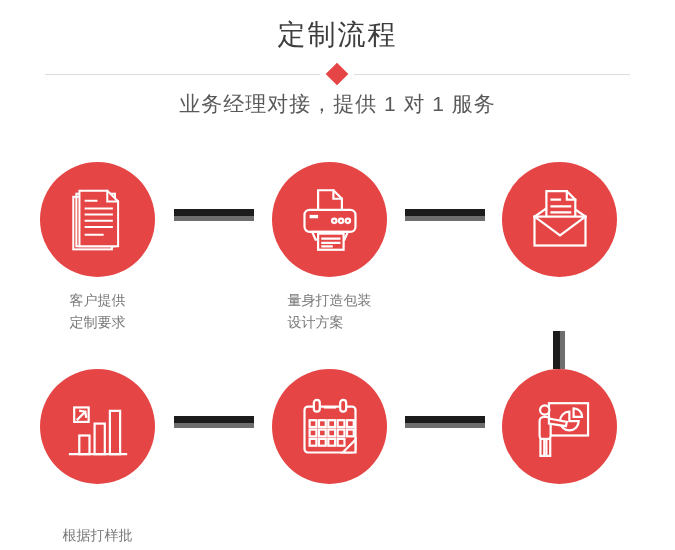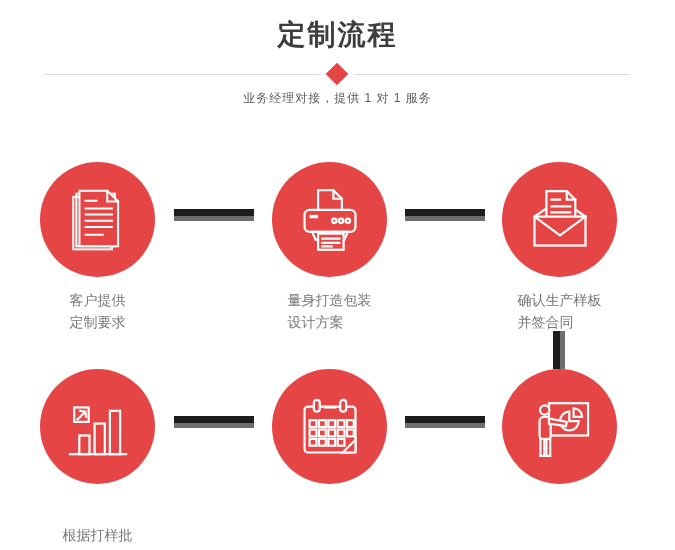--- a/index.html
+++ b/index.html
@@ -2,31 +2,31 @@
 <html><head>
 <meta charset="utf-8">
 <style>
   html,body{margin:0;padding:0;background:#fff;}
   .stage{
     position:relative;width:675px;height:550px;background:#fff;overflow:hidden;
     font-family:"Liberation Sans","DejaVu Sans",sans-serif;
   }
   .page-title{
     position:absolute;top:16px;left:0;width:675px;text-align:center;
-    font-size:28px;font-weight:bold;color:#3d3d3d;letter-spacing:2px;
+    font-size:28px;font-weight:normal;color:#3d3d3d;letter-spacing:2px;
   }
   .divider{position:absolute;top:74px;left:45px;width:585px;height:1px;background:#dcdcdc;}
   .diamond-wrap{
     position:absolute;top:57px;left:320px;width:34px;height:34px;background:#fff;
     display:flex;align-items:center;justify-content:center;
   }
   .diamond{width:16px;height:16px;background:#e64545;transform:rotate(45deg);}
   .page-subtitle{
     position:absolute;top:90px;left:0;width:675px;text-align:center;
-    font-size:12px;color:#595959;letter-spacing:1px;
+    font-size:21px;color:#595959;letter-spacing:1px;
   }
   .circle{
     position:absolute;width:115px;height:115px;border-radius:50%;background:#e64545;
     display:flex;align-items:center;justify-content:center;
   }
   .circle svg{width:68px;height:68px;display:block;}
   .step-label{
     position:absolute;width:115px;display:flex;justify-content:center;
   }
   .step-label .txt{
@@ -106,24 +106,20 @@
     </div>
 
   <div class="step-label l2">
       <div class="txt">量身打造包装
 设计方案</div>
     </div>
   <div class="step-label l1">
       <div class="txt">客户提供
 定制要求</div>
     </div>
-  <div class="step-label l3">
-      <div class="txt">确认生产样板
-并签合同</div>
-    </div>
 
   <div class="vbar">
       <div class="b"></div>
       <div class="g"></div>
     </div>
 
   <div class="circle c4">
     <svg viewBox="0 0 80 80">
       <path class="ic" d="M7 72 H73"></path>
       <rect class="ic" x="18" y="50" width="12" height="22"></rect>

